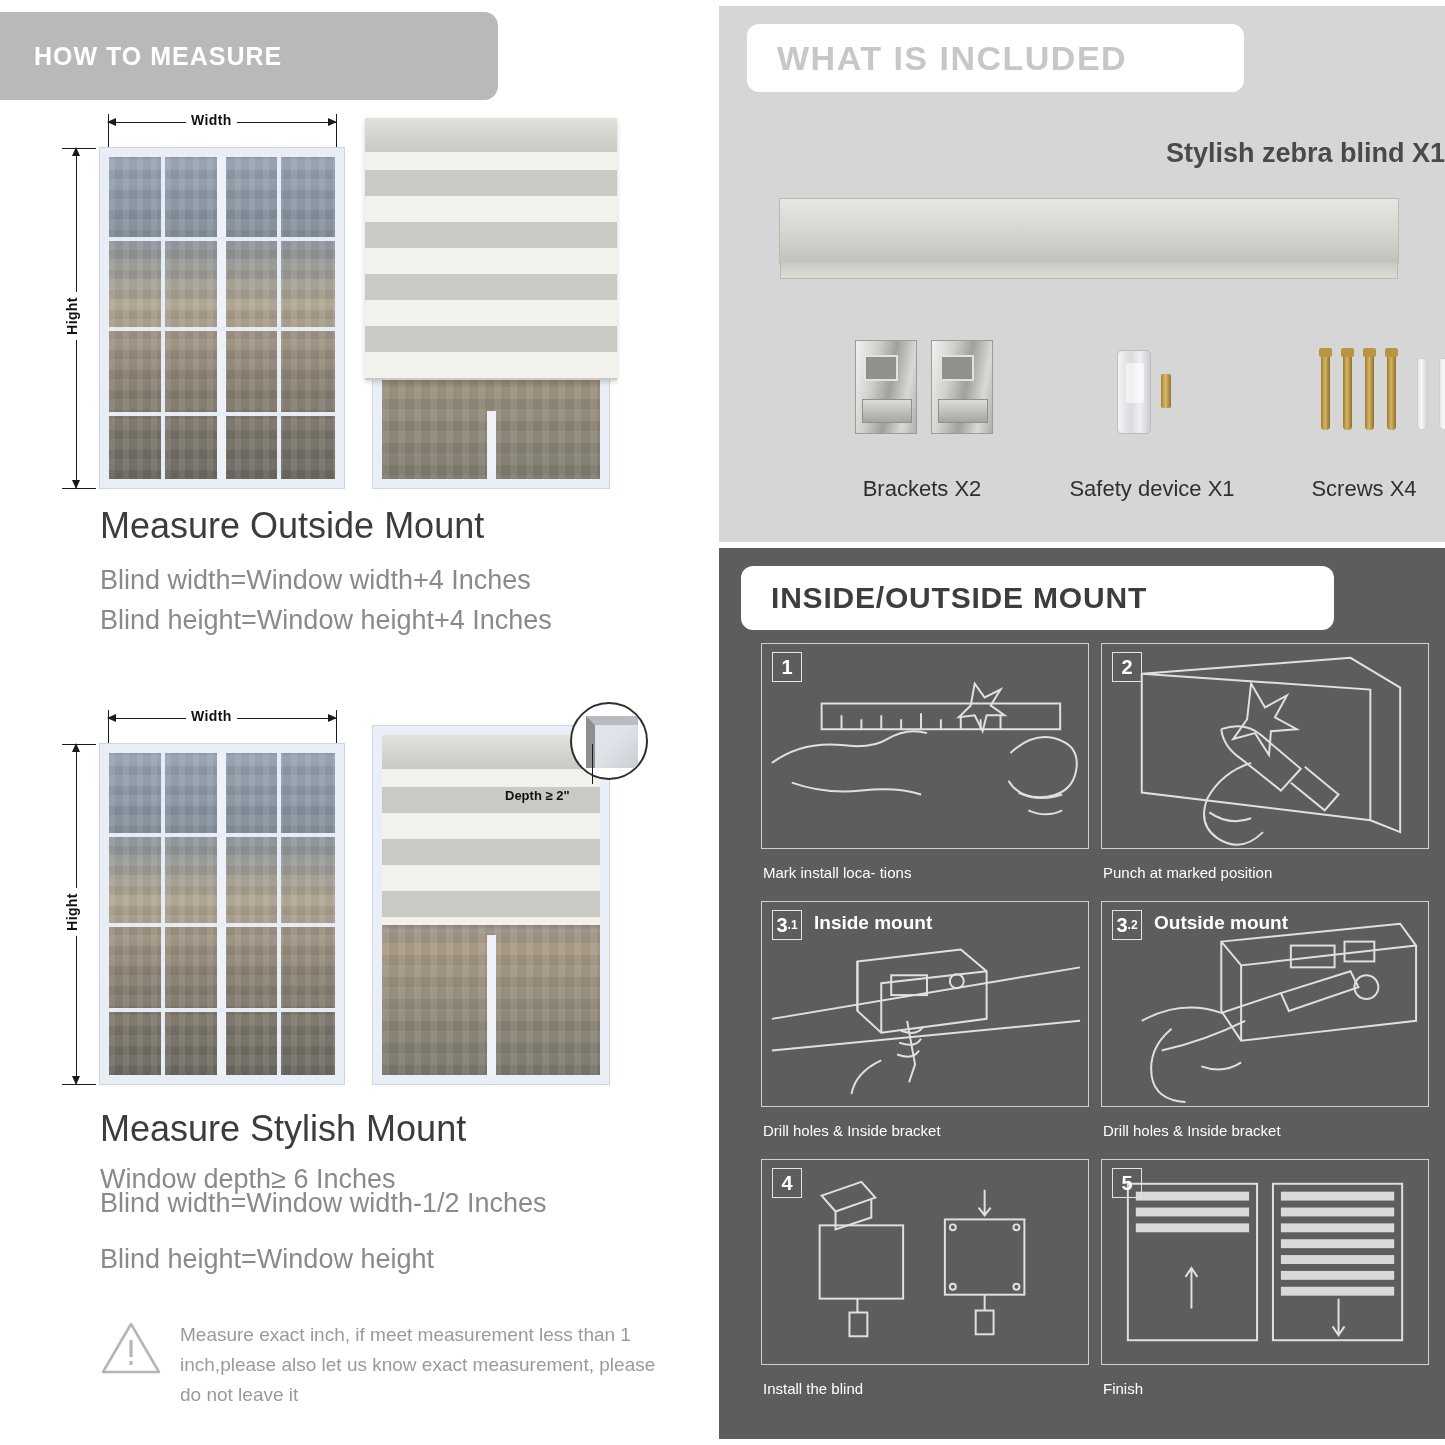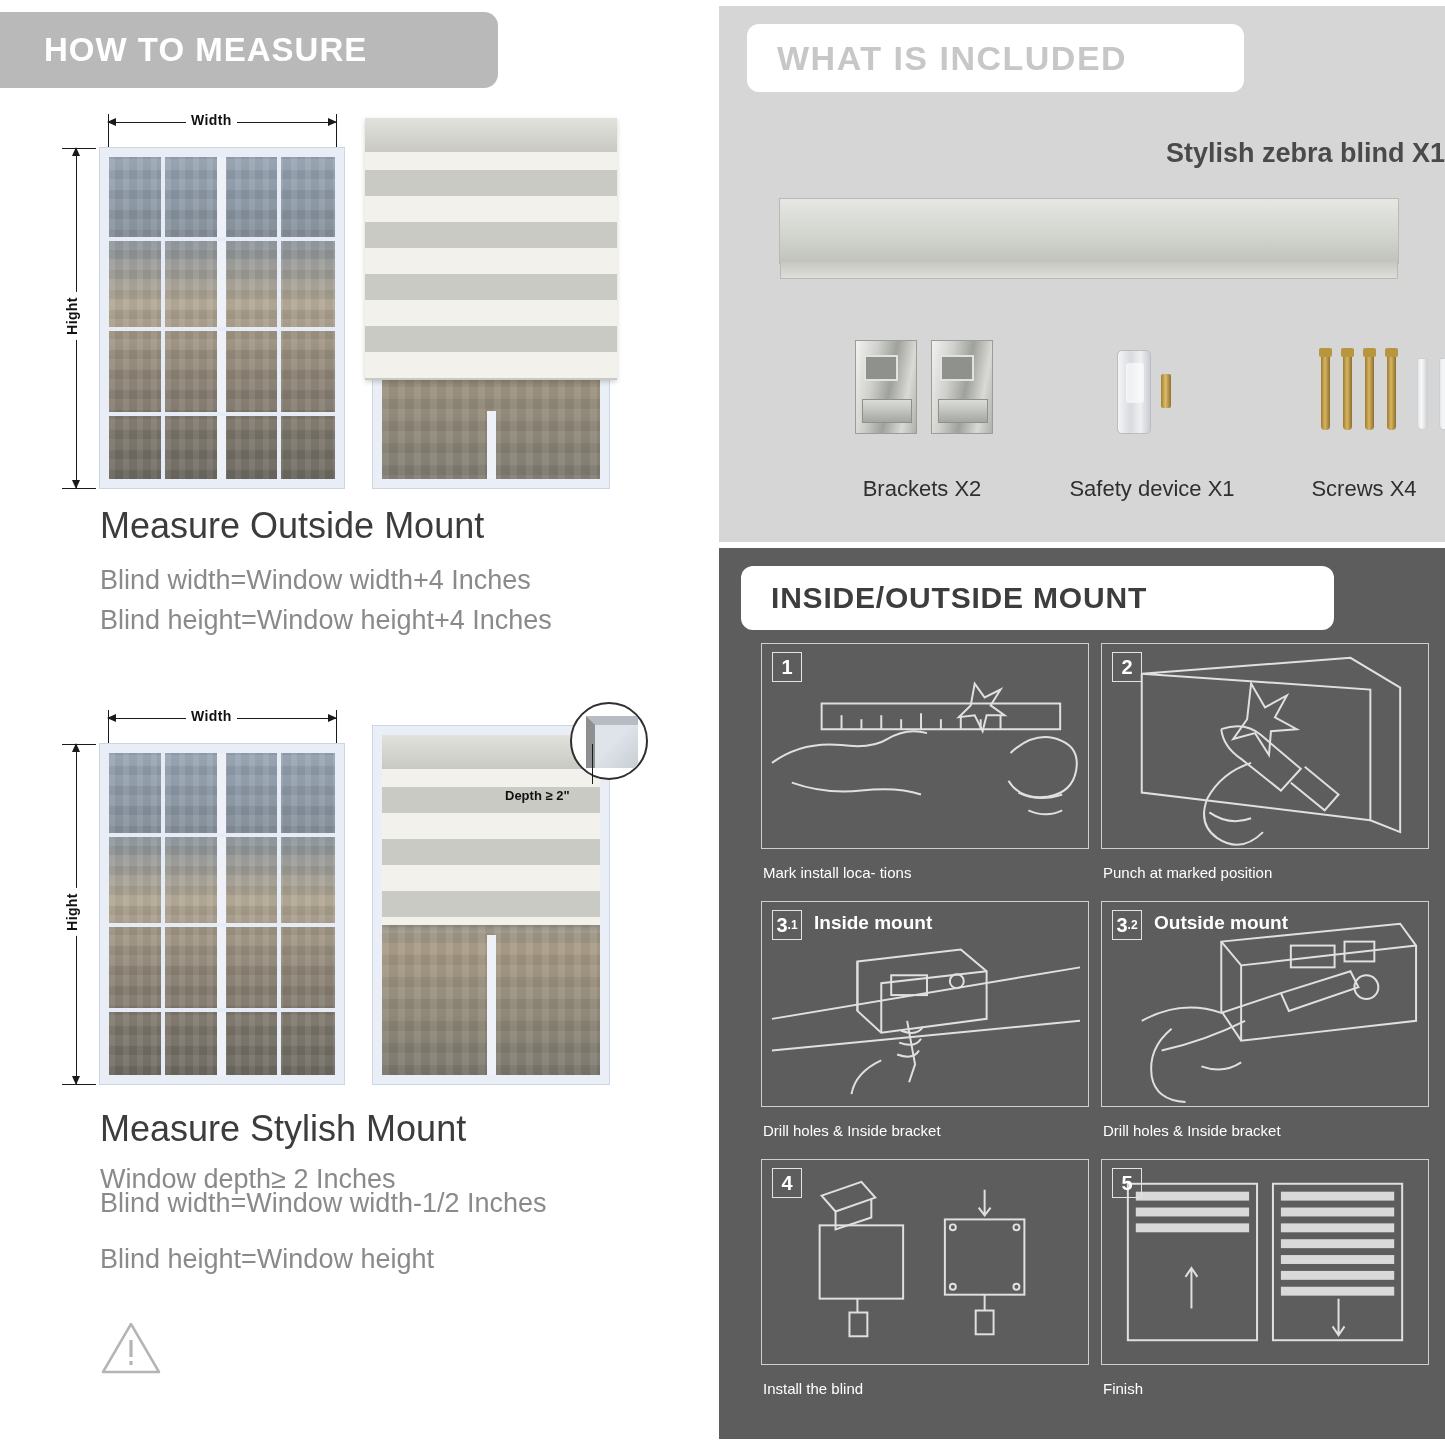--- a/index.html
+++ b/index.html
@@ -19,24 +19,24 @@
   }
   .banner {
     position:absolute;
     background:#b9b9b9;
     color:#ffffff;
     font-weight:bold;
     letter-spacing:1px;
     display:flex; align-items:center;
   }
   .banner-left {
-    left:0; top:12px; width:498px; height:76px;
+    left:0; top:12px; width:498px; height:88px;
     border-top-right-radius:14px; border-bottom-right-radius:14px;
-    padding-left:44px;
-    font-size:33px;
+    padding-left:34px;
+    font-size:25px;
   }
 
   
   .measure-block { position:absolute; left:0; width:712px; }
   .m1 { top:100px; }
   .m2 { top:696px; }
 
   .dim-wrap { position:relative; width:712px; height:400px; }
 
   
@@ -342,33 +342,34 @@
         </div>
 
         <div class="depth-circle" style="left:570px; top:6px;">
           <div class="inner"></div>
         </div>
         <div class="depth-arrow" style="left:592px; top:48px; height:40px;"></div>
         <div class="depth-label" style="left:505px; top:92px;">Depth ≥ 2"</div>
       </div>
 
       <div class="sec-title" style="top:412px;">Measure Stylish Mount</div>
-      <div class="sec-line" style="top:468px;">Window depth≥ 2 Inches</div>
+      <div class="sec-line" style="top:468px;">Window depth≥ 6 Inches</div>
       <div class="sec-line" style="top:492px;">Blind width=Window width-1/2 Inches</div>
       <div class="sec-line" style="top:548px;">Blind height=Window height</div>
     </div>
 
     <div class="warn">
       <div class="warn-icon">
         <svg viewBox="0 0 62 56" width="62" height="56">
           <polygon points="31,4 59,52 3,52" fill="none" stroke="#b5b5b5" stroke-width="2.5" stroke-linejoin="round"></polygon>
           <rect x="29.4" y="20" width="3.2" height="17" fill="#b5b5b5"></rect>
           <rect x="29.4" y="41" width="3.2" height="4" fill="#b5b5b5"></rect>
         </svg>
       </div>
+      <div class="warn-text">Measure exact inch, if meet measurement less than 1 inch,please also let us know exact measurement, please do not leave it</div>
     </div>
   </div>
 
   <div class="right-col">
 
     <div class="incl">
       <div class="banner-incl">
         <span>WHAT IS INCLUDED</span>
       </div>
       <div class="incl-title">Stylish zebra blind X1</div>

